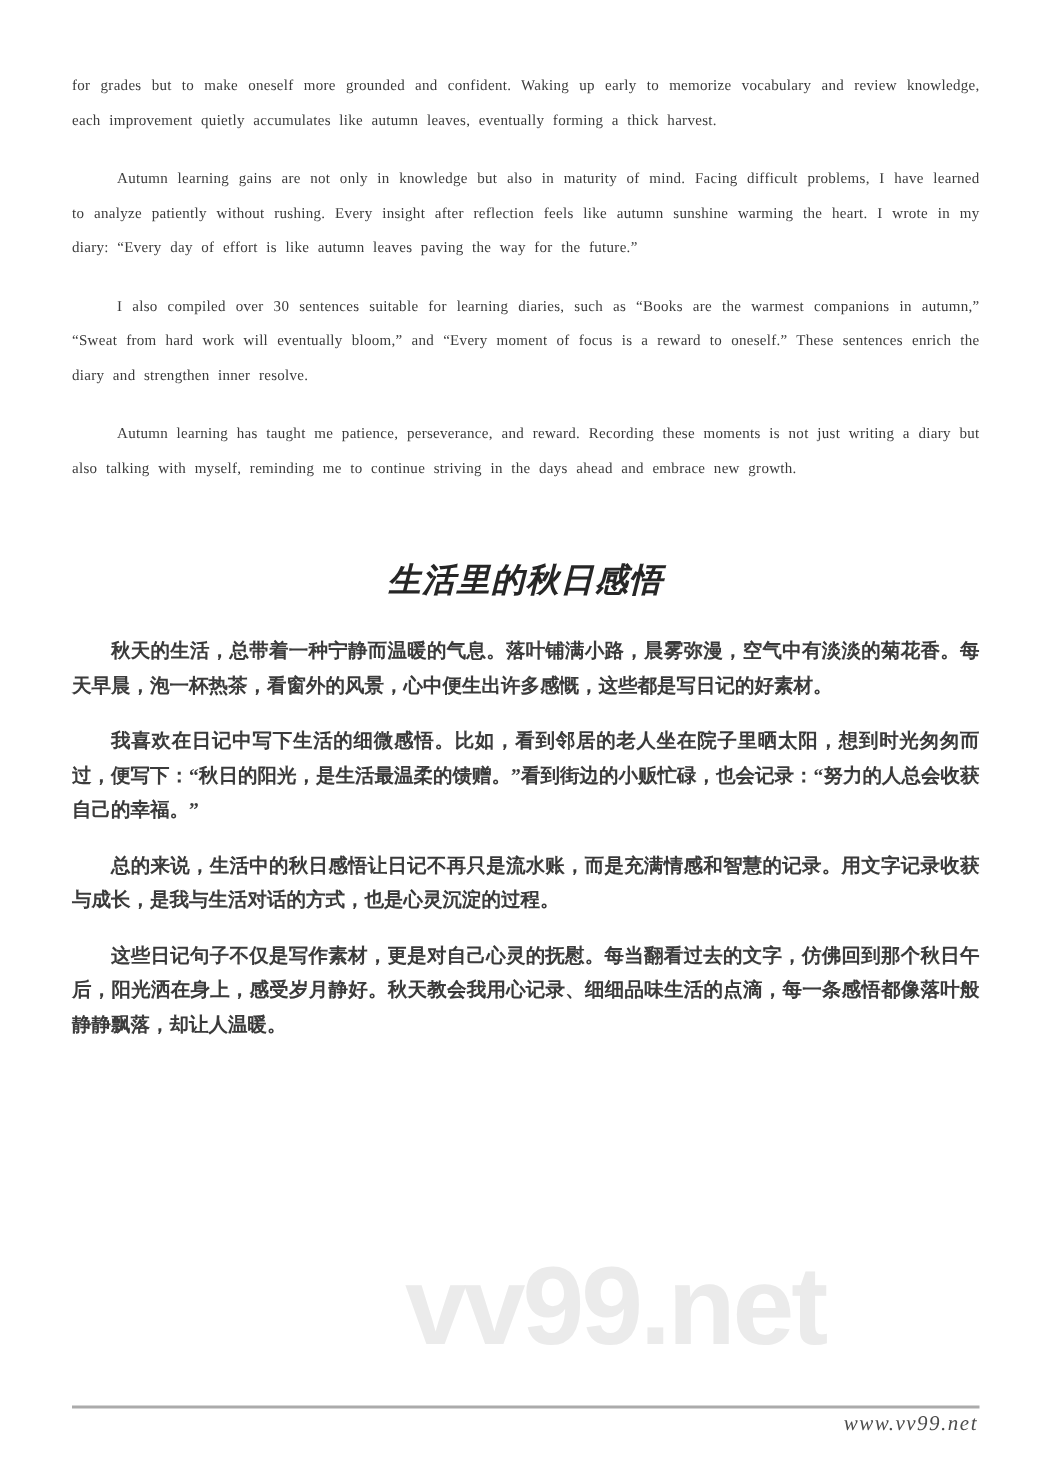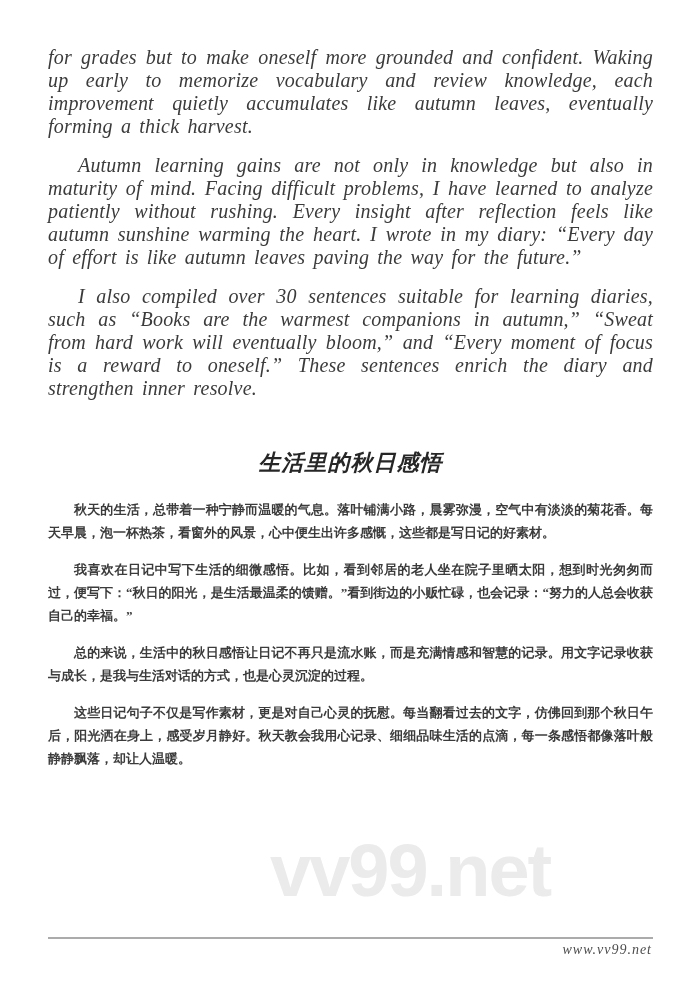--- a/index.html
+++ b/index.html
@@ -16,28 +16,27 @@
     font-family: "Liberation Serif", serif;
   }
   .content {
     position: absolute;
     left: 48px;
     top: 46px;
     width: 605px;
   }
   p.en {
     margin: 0 0 16px 0;
-    font-size: 20px;
+    font-size: 10px;
     line-height: 23px;
     color: #3b3b3b;
     text-align: justify;
     text-indent: 30px;
     word-spacing: 3px;
     letter-spacing: 0.2px;
-    font-style: italic;
   }
   p.en.first {
     text-indent: 0;
   }
   h1.essay-title {
     margin: 48px 0 20px 0;
     text-align: center;
     font-size: 22px;
     font-weight: bold;
     color: #262626;
@@ -86,20 +85,21 @@
   }
 </style>
 </head>
 <body>
 
 <div class="page">
   <div class="content">
     <p class="en first">for grades but to make oneself more grounded and confident. Waking up early to memorize vocabulary and review knowledge, each improvement quietly accumulates like autumn leaves, eventually forming a thick harvest.</p>
     <p class="en">Autumn learning gains are not only in knowledge but also in maturity of mind. Facing difficult problems, I have learned to analyze patiently without rushing. Every insight after reflection feels like autumn sunshine warming the heart. I wrote in my diary: “Every day of effort is like autumn leaves paving the way for the future.”</p>
     <p class="en">I also compiled over 30 sentences suitable for learning diaries, such as “Books are the warmest companions in autumn,” “Sweat from hard work will eventually bloom,” and “Every moment of focus is a reward to oneself.” These sentences enrich the diary and strengthen inner resolve.</p>
+    <p class="en">Autumn learning has taught me patience, perseverance, and reward. Recording these moments is not just writing a diary but also talking with myself, reminding me to continue striving in the days ahead and embrace new growth.</p>
 
     <h1 class="essay-title">生活里的秋日感悟</h1>
 
     <p class="zh">秋天的生活，总带着一种宁静而温暖的气息。落叶铺满小路，晨雾弥漫，空气中有淡淡的菊花香。每天早晨，泡一杯热茶，看窗外的风景，心中便生出许多感慨，这些都是写日记的好素材。</p>
     <p class="zh">我喜欢在日记中写下生活的细微感悟。比如，看到邻居的老人坐在院子里晒太阳，想到时光匆匆而过，便写下：“秋日的阳光，是生活最温柔的馈赠。”看到街边的小贩忙碌，也会记录：“努力的人总会收获自己的幸福。”</p>
     <p class="zh">总的来说，生活中的秋日感悟让日记不再只是流水账，而是充满情感和智慧的记录。用文字记录收获与成长，是我与生活对话的方式，也是心灵沉淀的过程。</p>
     <p class="zh">这些日记句子不仅是写作素材，更是对自己心灵的抚慰。每当翻看过去的文字，仿佛回到那个秋日午后，阳光洒在身上，感受岁月静好。秋天教会我用心记录、细细品味生活的点滴，每一条感悟都像落叶般静静飘落，却让人温暖。</p>
   </div>
 
   <div class="watermark">vv99.net</div>

